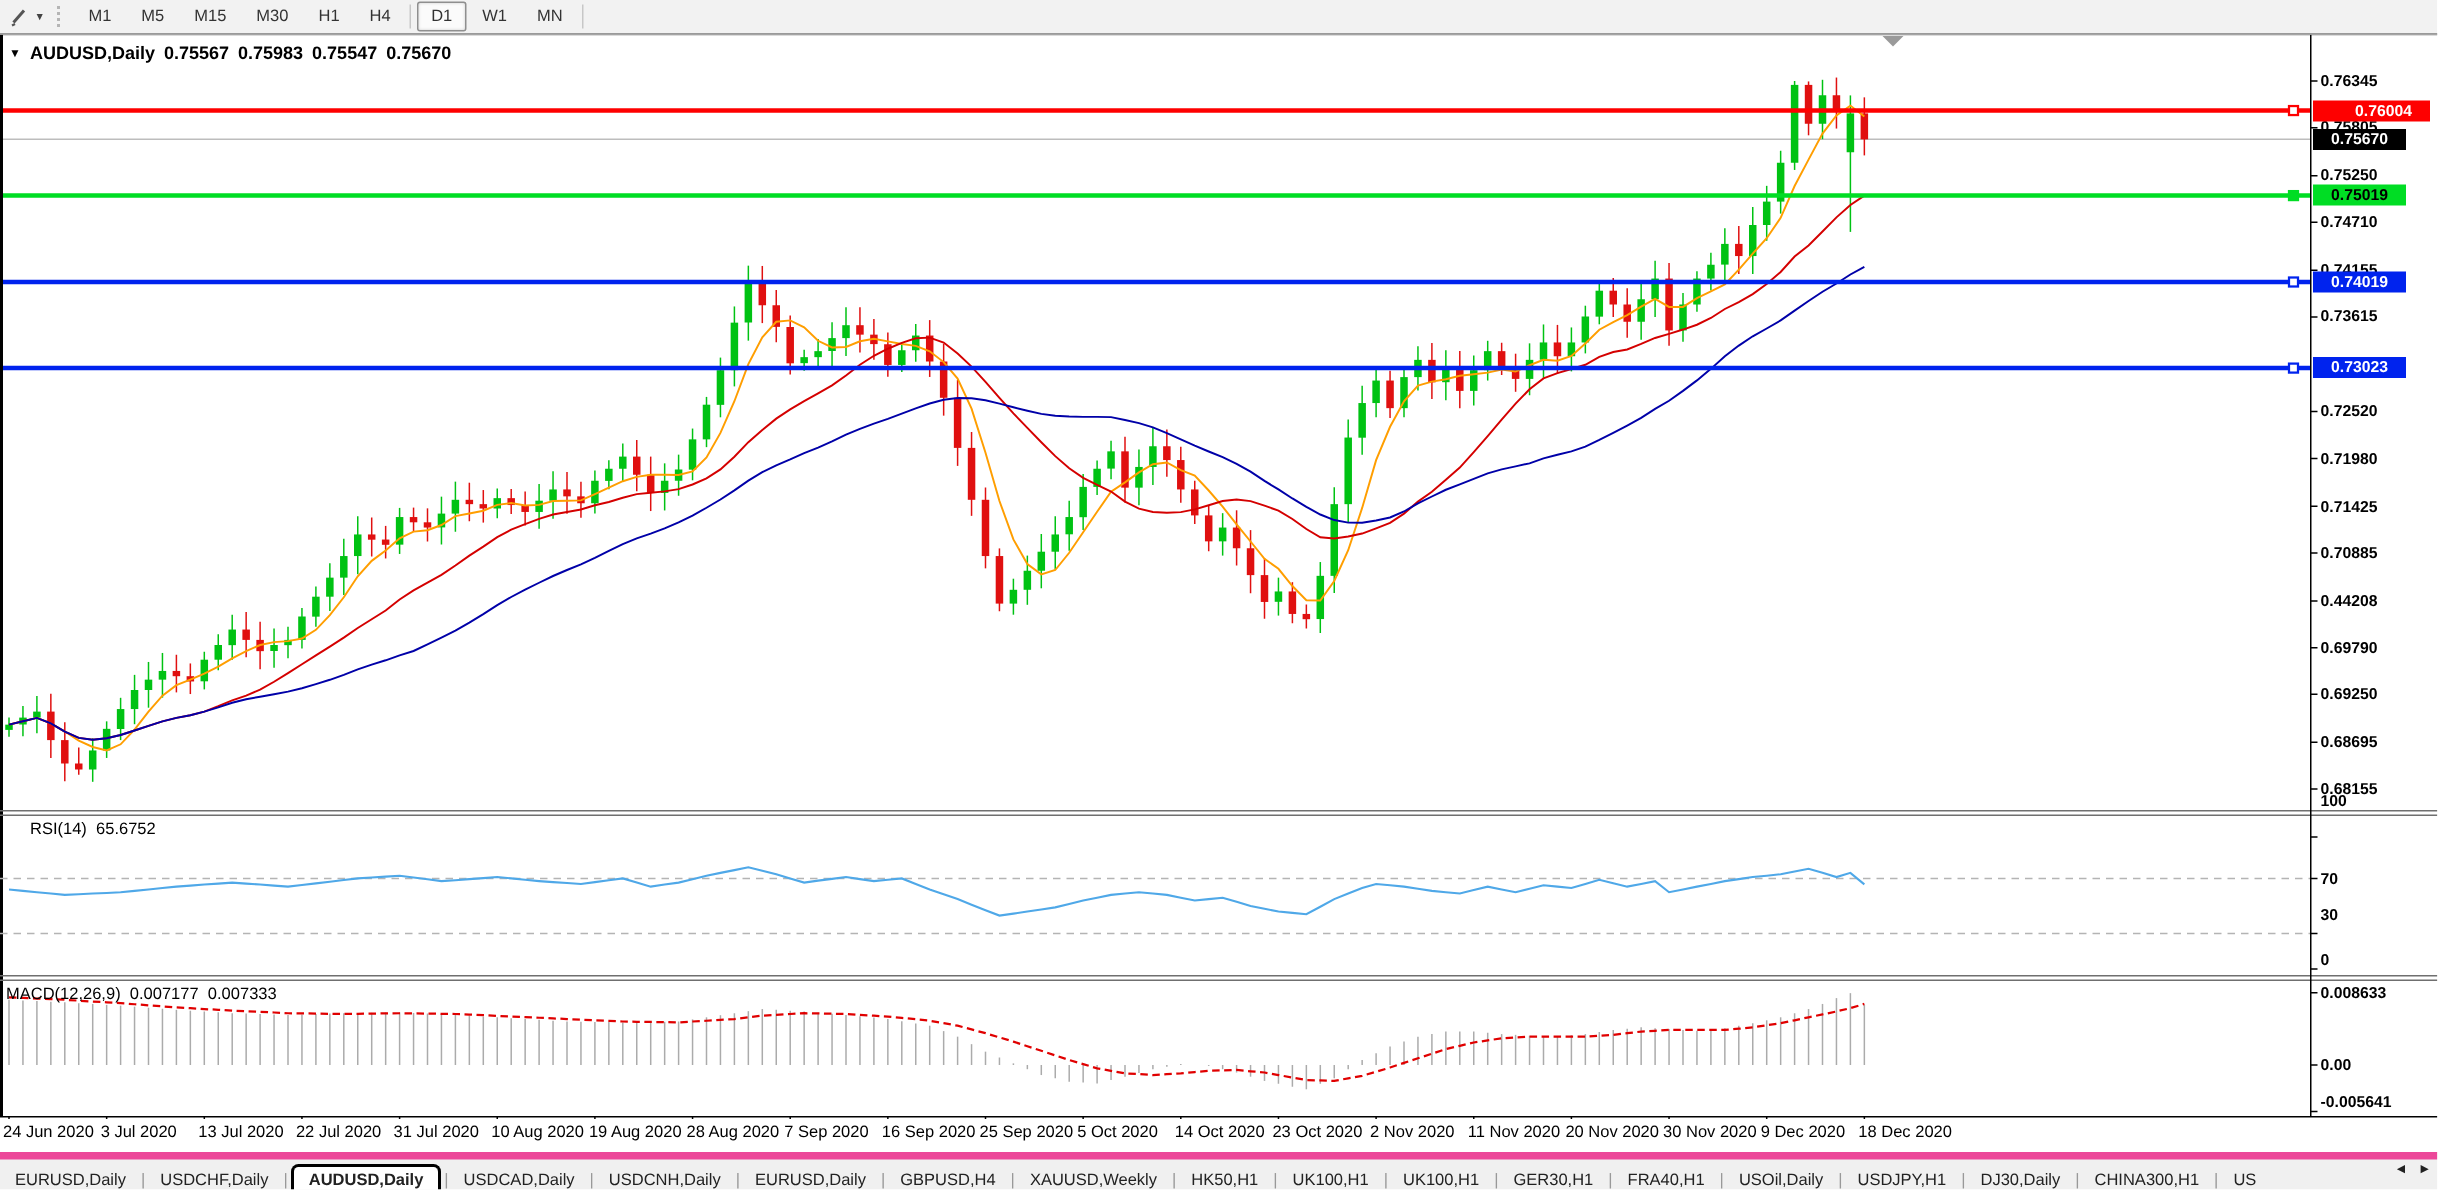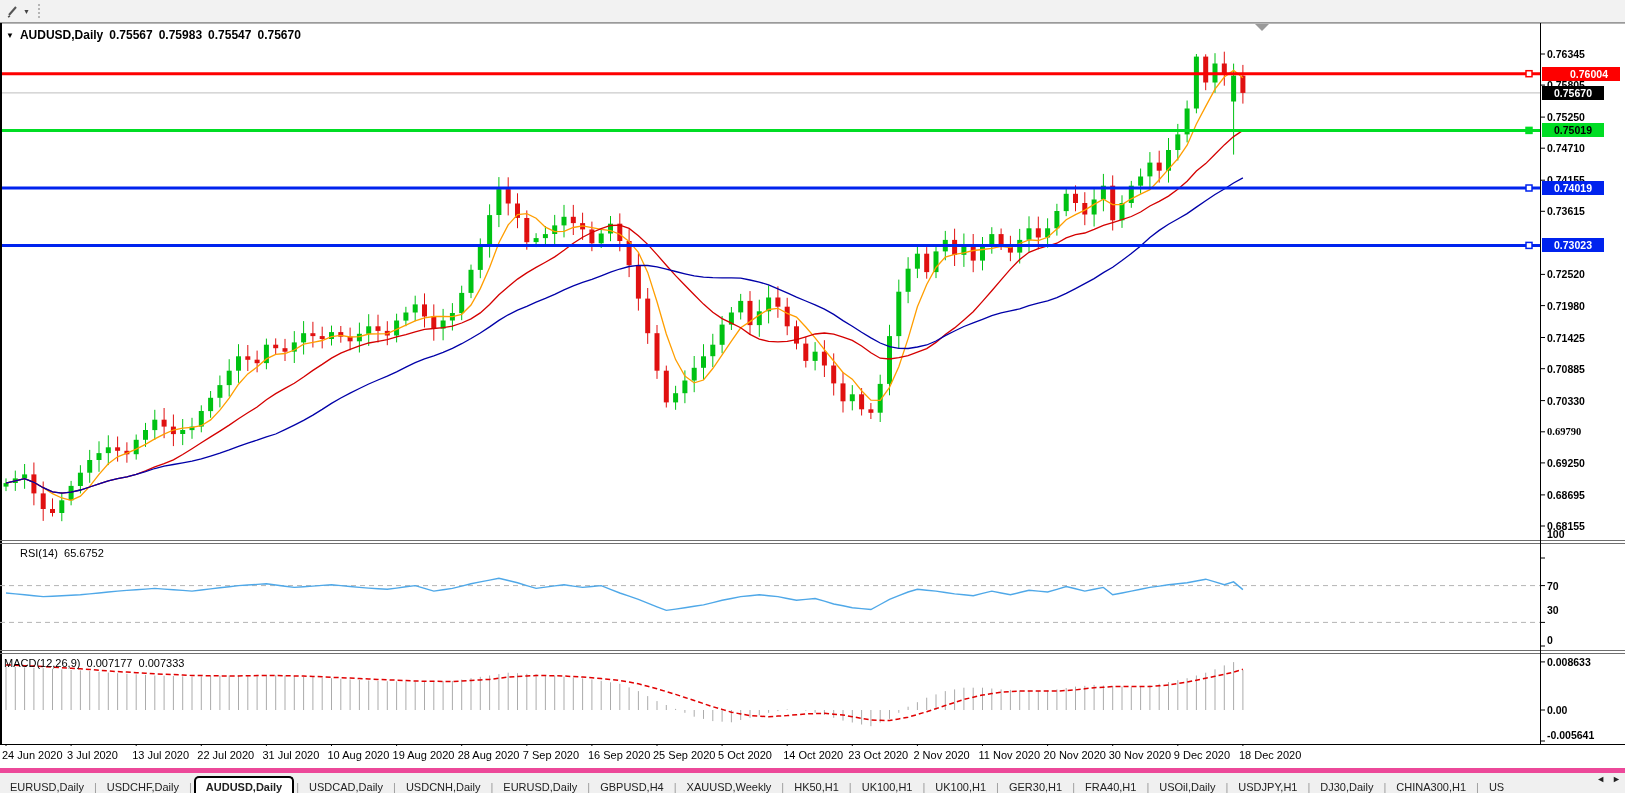--- a/index.html
+++ b/index.html
@@ -44,20 +44,33 @@
 <div id="app">
   <div id="toolbar">
     <div class="tb-icon">
       <svg width="14" height="14" viewBox="0 0 14 14">
         <line x1="3" y1="11" x2="10" y2="3" stroke="#555" stroke-width="2"></line>
         <line x1="2" y1="13" x2="4" y2="12" stroke="#555" stroke-width="1.5"></line>
       </svg>
       <span class="tb-caret">▼</span>
     </div>
     <div class="tb-grip"></div>
+    <span id="tf-buttons" style="display:flex;align-items:center;">
+        <span class="tf-btn">M1</span>
+        <span class="tf-btn">M5</span>
+        <span class="tf-btn">M15</span>
+        <span class="tf-btn">M30</span>
+        <span class="tf-btn">H1</span>
+        <span class="tf-btn">H4</span>
+        <span class="tb-sep"></span>
+        <span class="tf-btn selected">D1</span>
+        <span class="tf-btn">W1</span>
+        <span class="tf-btn">MN</span>
+        <span class="tb-sep"></span>
+      </span>
   </div>
 
   <svg id="plot" width="1625" height="746">
       <line x1="0" y1="92.9" x2="1540" y2="92.9" stroke="#BDBDBD" stroke-width="1"></line>
       <line x1="6" y1="478.4" x2="6" y2="491.1" stroke="#00C213" stroke-width="1"></line>
       <rect x="3.5" y="483.1" width="5" height="3.5" fill="#00C213"></rect>
       <line x1="15.3" y1="470.6" x2="15.3" y2="490.9" stroke="#00C213" stroke-width="1"></line>
       <rect x="12.8" y="478.4" width="5" height="4.6" fill="#00C213"></rect>
       <line x1="24.6" y1="464" x2="24.6" y2="488.8" stroke="#00C213" stroke-width="1"></line>
       <rect x="22.1" y="474.4" width="5" height="4" fill="#00C213"></rect>
@@ -549,22 +562,22 @@
       <div class="axis-lbl" style="top:48px;">0.76345</div>
       <div class="axis-lbl" style="top:79.1px;">0.75805</div>
       <div class="axis-lbl" style="top:111.1px;">0.75250</div>
       <div class="axis-lbl" style="top:142.2px;">0.74710</div>
       <div class="axis-lbl" style="top:174.2px;">0.74155</div>
       <div class="axis-lbl" style="top:205.3px;">0.73615</div>
       <div class="axis-lbl" style="top:268.4px;">0.72520</div>
       <div class="axis-lbl" style="top:299.6px;">0.71980</div>
       <div class="axis-lbl" style="top:331.5px;">0.71425</div>
       <div class="axis-lbl" style="top:362.7px;">0.70885</div>
-      <div class="axis-lbl" style="top:394.6px;">0.70330</div>
-      <div class="axis-lbl" style="top:425.8px;font-family:Liberation Serif, serif;">0.69790</div>
+      <div class="axis-lbl" style="top:394.6px;">0.44208</div>
+      <div class="axis-lbl" style="top:425.8px;">0.69790</div>
       <div class="axis-lbl" style="top:456.9px;">0.69250</div>
       <div class="axis-lbl" style="top:488.9px;">0.68695</div>
       <div class="axis-lbl" style="top:520px;">0.68155</div>
       <div class="badge" style="top:66.7px;background:#FE0000;color:#FFFFFF;padding-left:16px;">0.76004</div>
       <div class="badge" style="top:123.4px;background:#00DD24;color:#000000;">0.75019</div>
       <div class="badge" style="top:181px;background:#0023EE;color:#FFFFFF;">0.74019</div>
       <div class="badge" style="top:238.4px;background:#0023EE;color:#FFFFFF;">0.73023</div>
       <div class="badge" style="top:85.9px;background:#000000;color:#FFFFFF;">0.75670</div>
       <div class="axis-lbl" style="top:528px;">100</div>
       <div class="axis-lbl" style="top:579.6px;">70</div>

